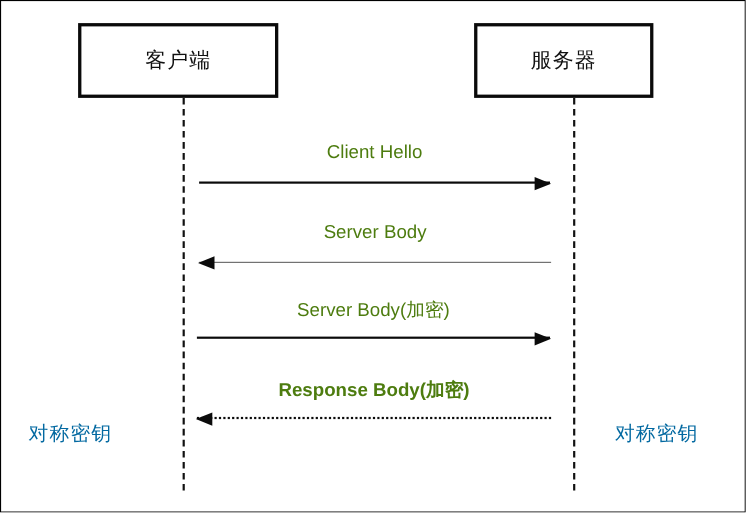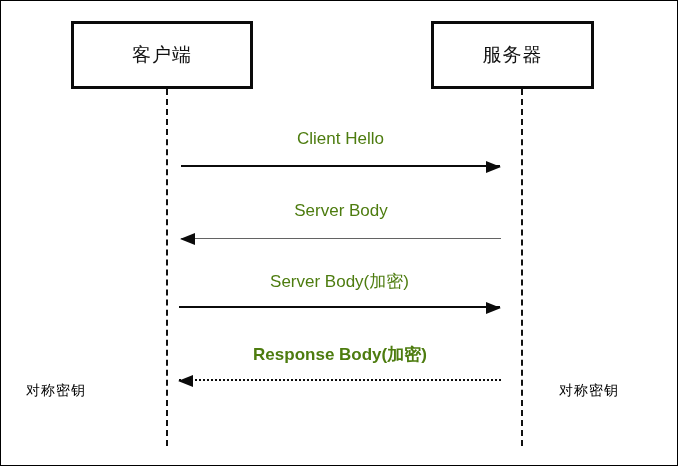--- a/index.html
+++ b/index.html
@@ -103,22 +103,22 @@
 
   
   #message-client-hello   { left: 180px; top: 128px; width: 319px; }
   #message-server-hello   { left: 180px; top: 200px; width: 320px; }
   #message-request-body   { left: 178px; top: 269px; width: 321px; }
   #message-response-body  { left: 178px; top: 342px; width: 322px; font-weight: bold; }
 
   
   .key-note {
     position: absolute;
-    font-size: 14px;
-    color: #000000;
+    font-size: 18px;
+    color: #0369a1;
     white-space: nowrap;
     letter-spacing: 1px;
   }
   #key-note-client { left: 25px;  top: 381px; }
   #key-note-server { left: 558px; top: 381px; }
 </style>
 </head>
 <body>
 
 <div id="canvas">

